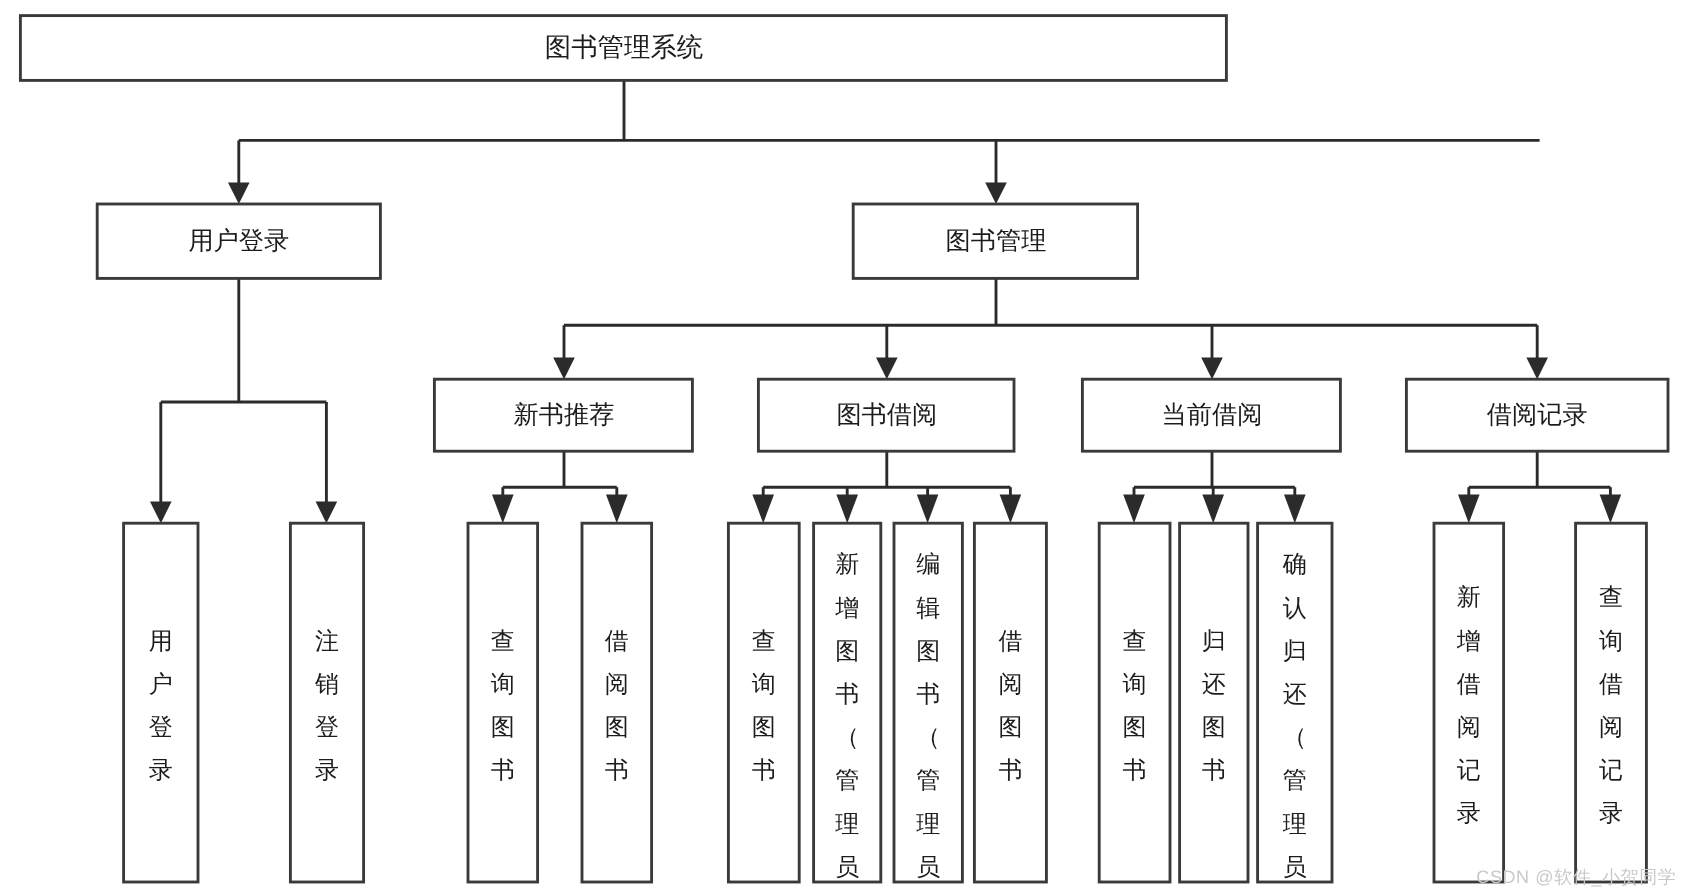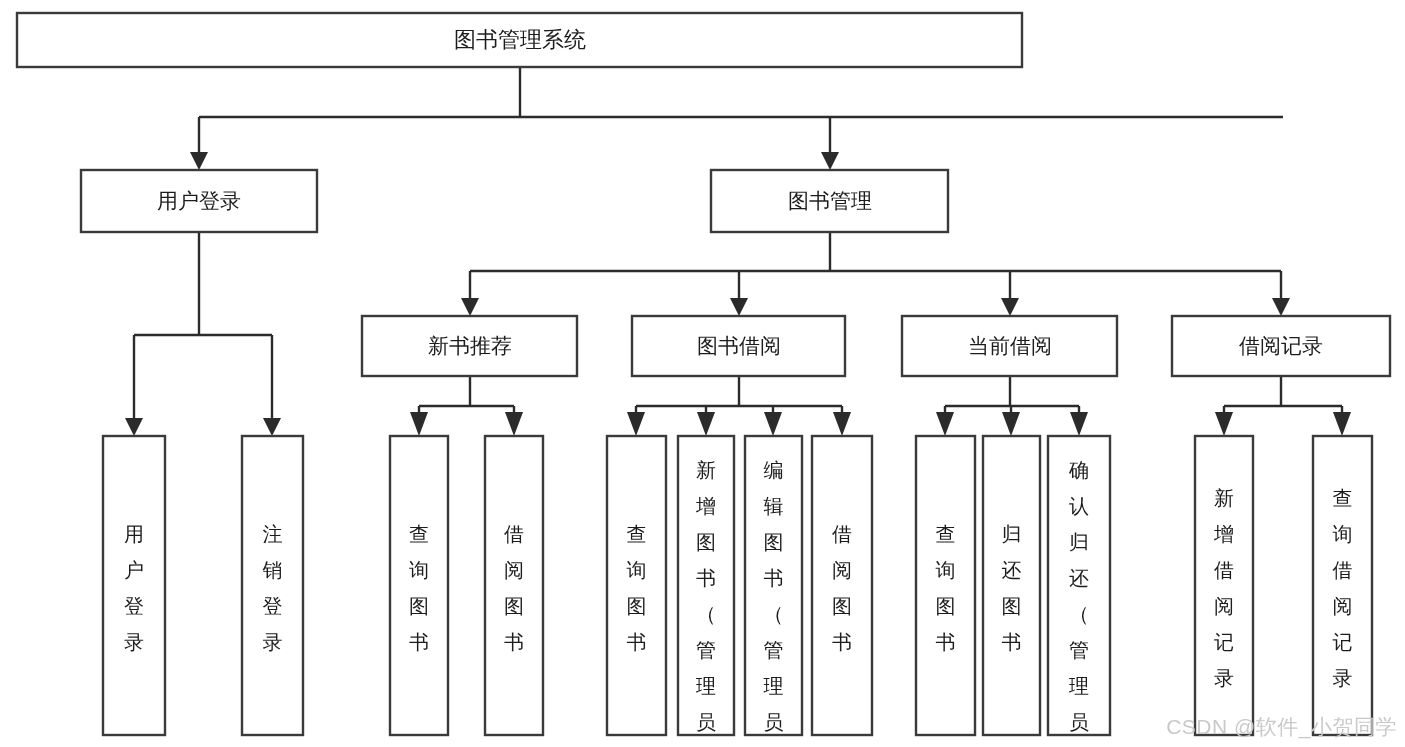--- a/index.html
+++ b/index.html
@@ -47,21 +47,21 @@
     stroke-linecap: butt;
   }
   .arrow-head {
     fill: #2b2b2b;
   }
   .watermark {
     position: absolute;
     right: 8px;
     bottom: 6px;
     font-family: "Liberation Sans", "DejaVu Sans", sans-serif;
-    font-size: 21px;
+    font-size: 15px;
     color: #c9c9c9;
     letter-spacing: 0.5px;
     white-space: nowrap;
     pointer-events: none;
   }
 </style>
 </head>
 <body>
 
 <svg id="diagram" viewBox="0 0 1405 747" xmlns="http://www.w3.org/2000/svg">

